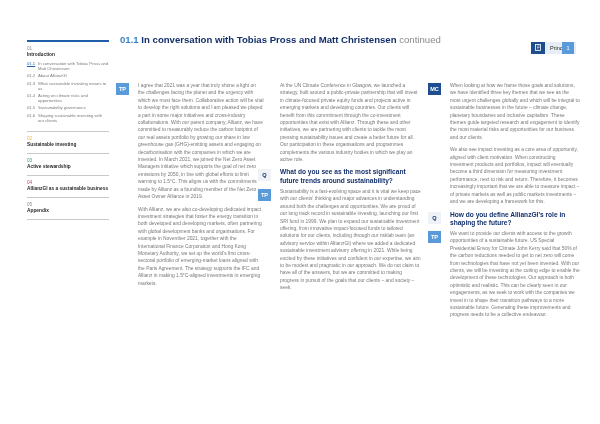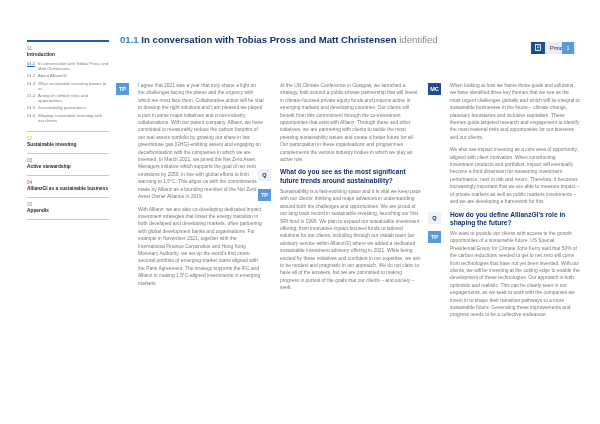--- a/index.html
+++ b/index.html
@@ -86,21 +86,21 @@
   </div>
   <div class="sec-block" style="border-bottom:0.8px solid #c8c8c8">
     <div class="sec-num">05</div>
     <div class="sec-title">Appendix</div>
   </div>
 </nav>
 
 <h1 class="page-title">
   <span class="num">01.1</span>
   <span>In conversation with Tobias Pross and Matt Christensen</span>
-  <span class="cont">identified</span>
+  <span class="cont">continued</span>
 </h1>
 
 <div class="principle">
   <span class="ico">
     <svg width="7" height="8" viewBox="0 0 7 8">
         <rect x="0.5" y="0.5" width="5" height="6" fill="none" stroke="#fff" stroke-width="0.8"></rect>
         <path d="M2 2 H4.5 M2 3.5 H4.5 M2 5 H3.5" stroke="#fff" stroke-width="0.6"></path>
       </svg>
   </span>
   <span class="lbl">Principle</span>

